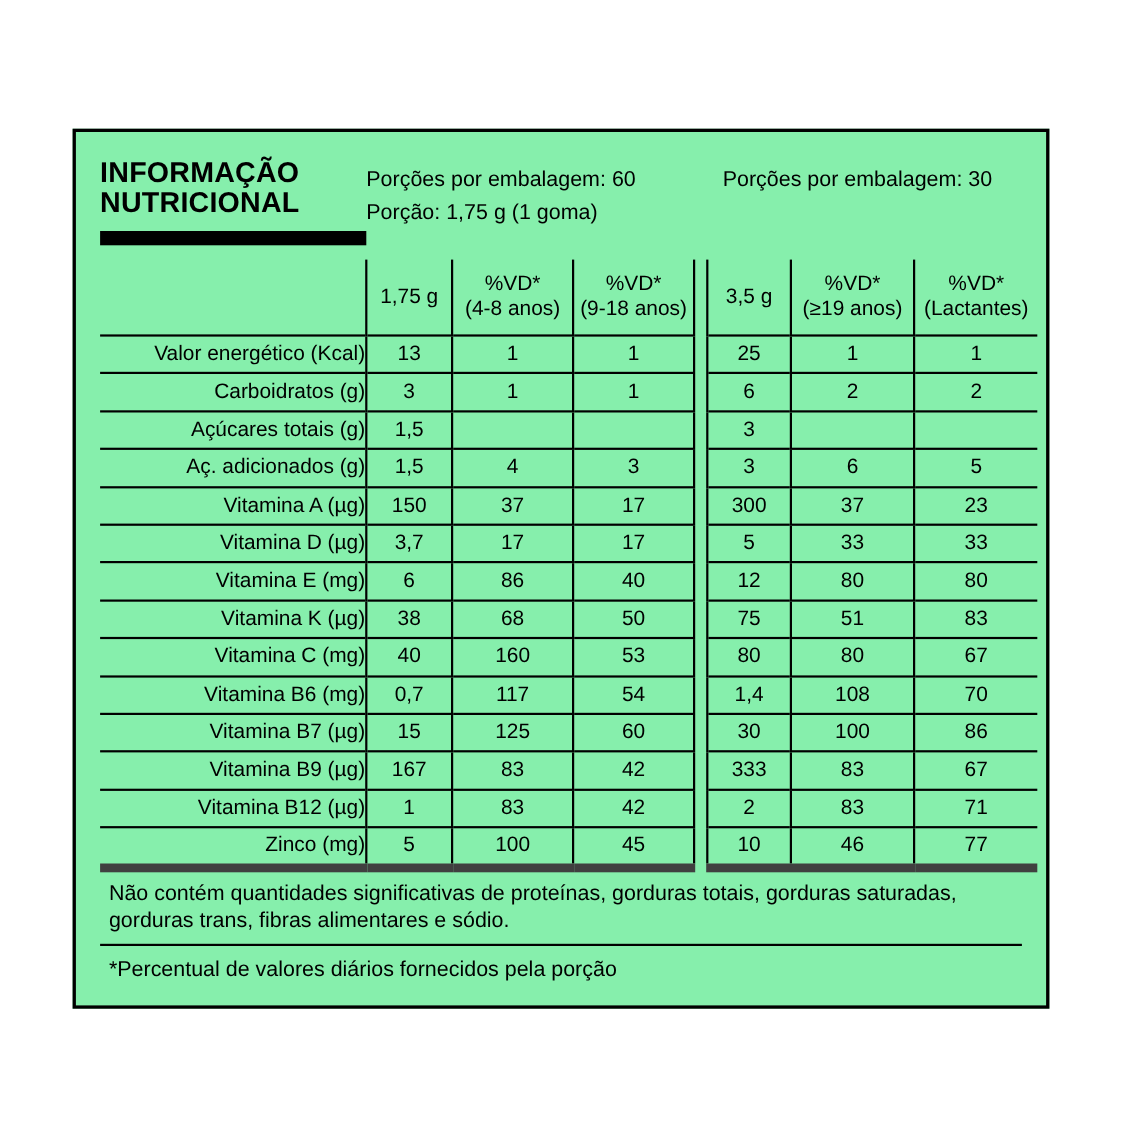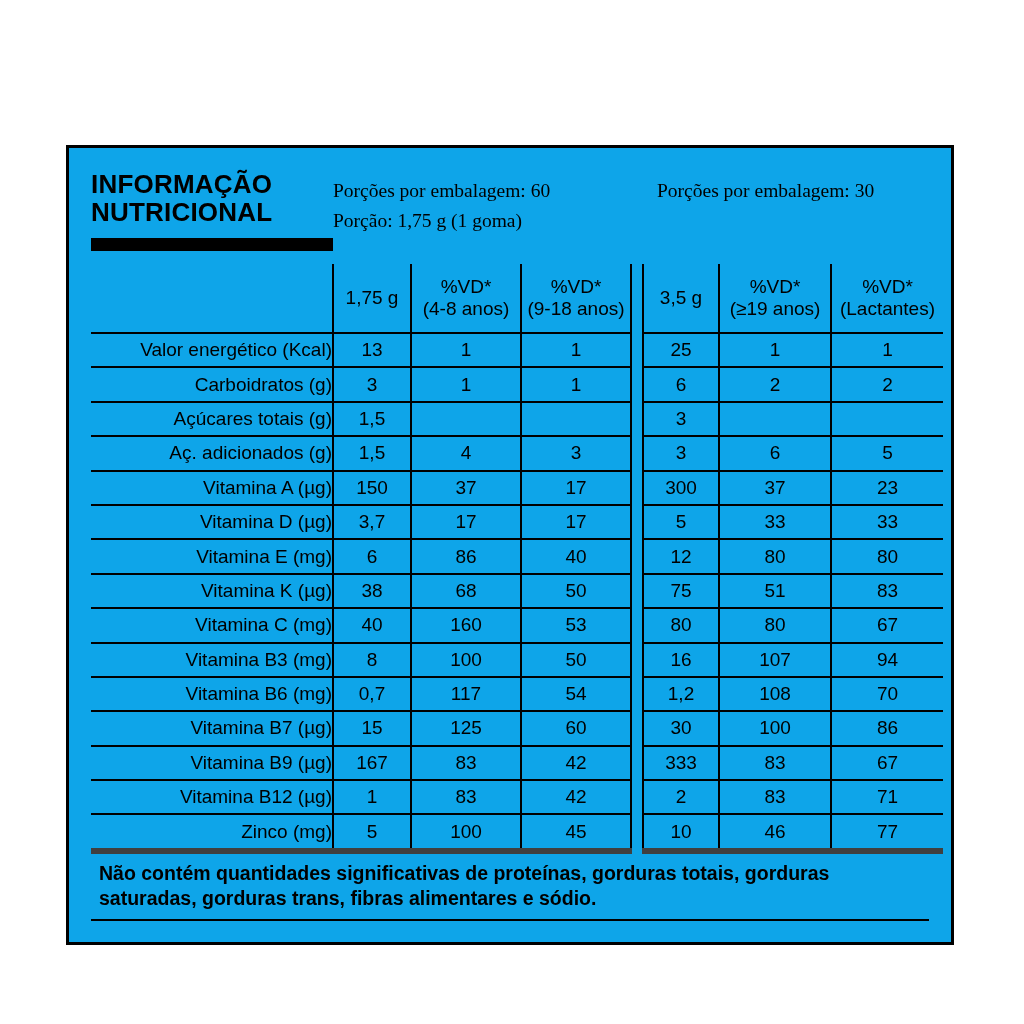--- a/index.html
+++ b/index.html
@@ -15,22 +15,21 @@
     -webkit-font-smoothing: antialiased;
   }
   .panel {
     position: absolute;
     left: 66px;
     top: 117px;
     width: 888px;
     height: 800px;
     border: 3px solid #000;
     box-sizing: border-box;
-    background: #0ea5e9;
-    margin-top: 28px;
+    background: #86efac;
   }
   .inner {
     position: absolute;
     left: 22px;
     top: 18px;
     right: 22px;
     bottom: 16px;
   }
 
   
@@ -58,21 +57,20 @@
     width: 242px;
   }
   .serv-block {
     flex: 1 1 auto;
     display: flex;
     padding-top: 10px;
   }
   .serv-col {
     font-size: 19.5px;
     line-height: 30px;
-    font-family: Liberation Serif, serif;
   }
   .serv-col.first { width: 318px; flex: 0 0 318px; }
   .serv-col.second { flex: 1 1 auto; padding-left: 6px; }
 
   
   table.nut {
     border-collapse: collapse;
     width: 100%;
     table-layout: fixed;
     margin-top: 2px;
@@ -117,28 +115,27 @@
   .data-row td.gap {
     border-top: 0;
     border-left: 0;
     border-right: 0;
   }
 
   
   .vl-l { border-left: 2px solid #000; }
   .vl-r { border-right: 2px solid #000; }
 
-  .last-data td { border-bottom: 6px solid #404040; }
+  .last-data td { border-bottom: 8px solid #404040; }
   .last-data td.gap { border-bottom: 0; }
 
   .note {
     font-size: 19.5px;
     line-height: 25px;
     padding: 7px 4px 8px 8px;
-    font-weight: bold;
   }
   .rule-full {
     height: 2px;
     background: #000;
     width: 100%;
   }
   .footnote {
     font-size: 19.5px;
     line-height: 24px;
     padding: 9px 4px 0 8px;
@@ -287,36 +284,26 @@
             <td class="name-cell">Vitamina C (mg)</td>
             <td class="vl-l vl-r">40</td>
             <td class="vl-r">160</td>
             <td class="vl-r">53</td>
             <td class="gap"></td>
             <td class="vl-l vl-r">80</td>
             <td class="vl-r">80</td>
             <td>67</td>
           </tr>
           <tr class="data-row">
-            <td class="name-cell">Vitamina B3 (mg)</td>
-            <td class="vl-l vl-r">8</td>
-            <td class="vl-r">100</td>
-            <td class="vl-r">50</td>
-            <td class="gap"></td>
-            <td class="vl-l vl-r">16</td>
-            <td class="vl-r">107</td>
-            <td>94</td>
-          </tr>
-          <tr class="data-row">
             <td class="name-cell">Vitamina B6 (mg)</td>
             <td class="vl-l vl-r">0,7</td>
             <td class="vl-r">117</td>
             <td class="vl-r">54</td>
             <td class="gap"></td>
-            <td class="vl-l vl-r">1,2</td>
+            <td class="vl-l vl-r">1,4</td>
             <td class="vl-r">108</td>
             <td>70</td>
           </tr>
           <tr class="data-row">
             <td class="name-cell">Vitamina B7 (µg)</td>
             <td class="vl-l vl-r">15</td>
             <td class="vl-r">125</td>
             <td class="vl-r">60</td>
             <td class="gap"></td>
             <td class="vl-l vl-r">30</td>
@@ -351,15 +338,16 @@
             <td class="gap"></td>
             <td class="vl-l vl-r">10</td>
             <td class="vl-r">46</td>
             <td>77</td>
           </tr>
         </tbody>
     </table>
 
     <div class="note">Não contém quantidades significativas de proteínas, gorduras totais, gorduras saturadas, gorduras trans, fibras alimentares e sódio.</div>
     <div class="rule-full"></div>
+    <div class="footnote">*Percentual de valores diários fornecidos pela porção</div>
 
   </div>
 </div>
 
 </body></html>

